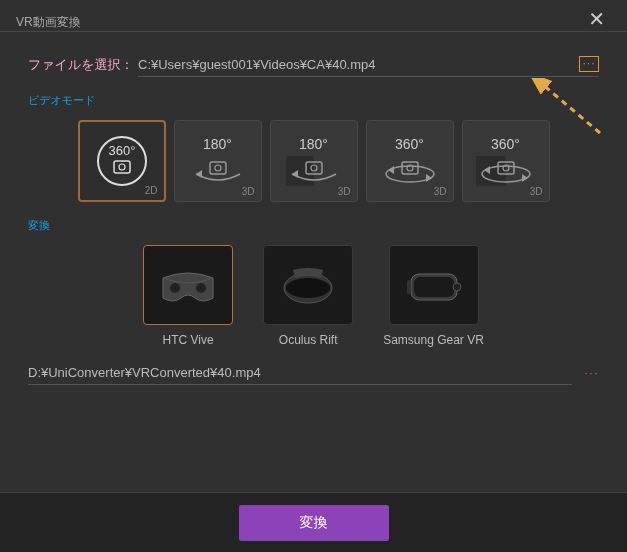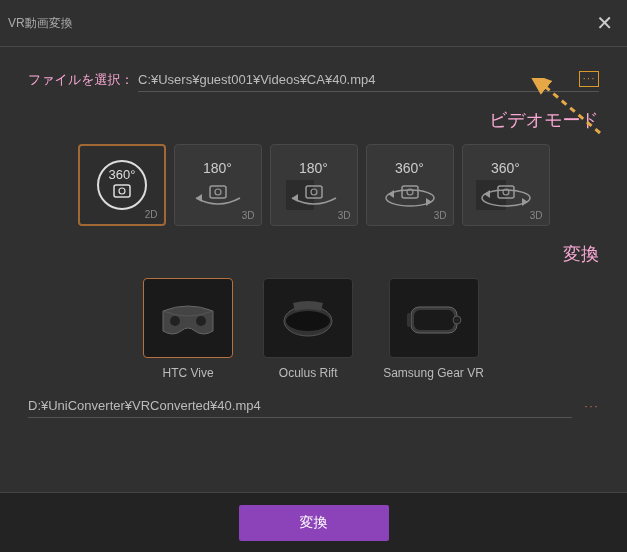--- a/index.html
+++ b/index.html
@@ -6,24 +6,24 @@
   body {
     width: 627px;
     height: 552px;
     background: #303030;
     font-family: "Meiryo", "Hiragino Sans", sans-serif;
     color: #bbb;
     font-size: 13px;
     overflow: hidden;
   }
   .titlebar {
-    height: 47px;
-    display: flex;
-    align-items: center;
-    padding: 0 8px;
+    height: 32px;
+    display: flex;
+    align-items: flex-end;
+    padding: 0 16px;
     border-bottom: 1px solid #474747;
   }
   .titlebar .title { font-size: 12px; color: #aaa; }
   .titlebar .close {
     margin-left: auto;
     font-size: 20px;
     color: #ccc;
     cursor: pointer;
     padding: 0 6px;
   }
@@ -59,21 +59,21 @@
     cursor: pointer;
     margin-left: 6px;
   }
   .browse-btn2 {
     color: #c56b4e;
     font-size: 12px;
     letter-spacing: 1px;
     cursor: pointer;
     margin-left: 12px;
   }
-  .section-title { text-align: right; font-size: 18px; color: #f9a8d4; margin: 8px 0 12px; }
+  .section-title { text-align: left; font-size: 11px; color: #0ea5e9; margin: 8px 0 12px; }
   .modes { display: flex; justify-content: center; gap: 8px; margin-bottom: 16px; }
   .mode {
     width: 88px;
     height: 82px;
     background: #383838;
     border: 1px solid #484848;
     border-radius: 4px;
     position: relative;
     display: flex;
     flex-direction: column;

